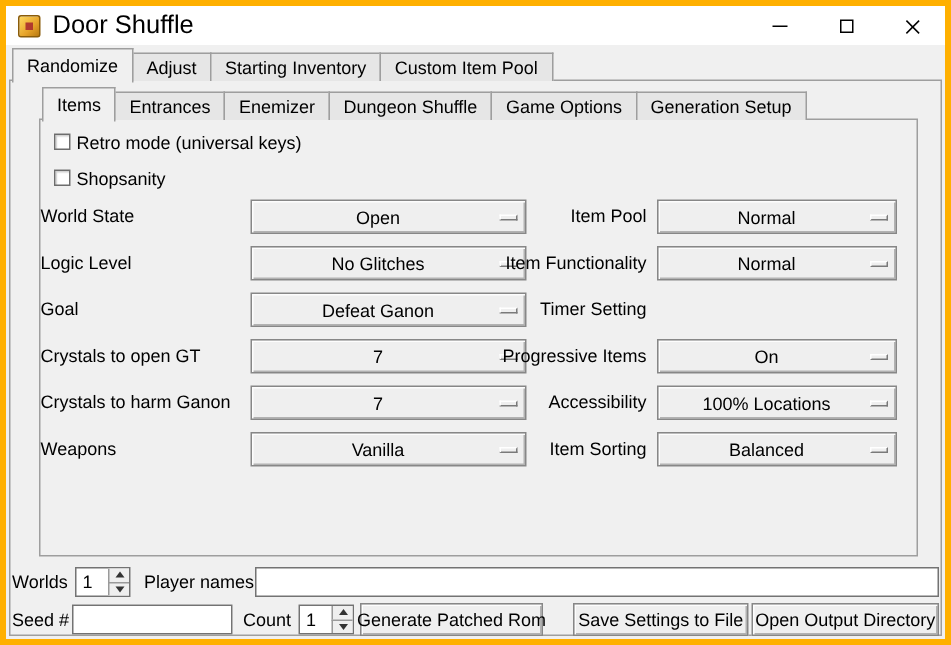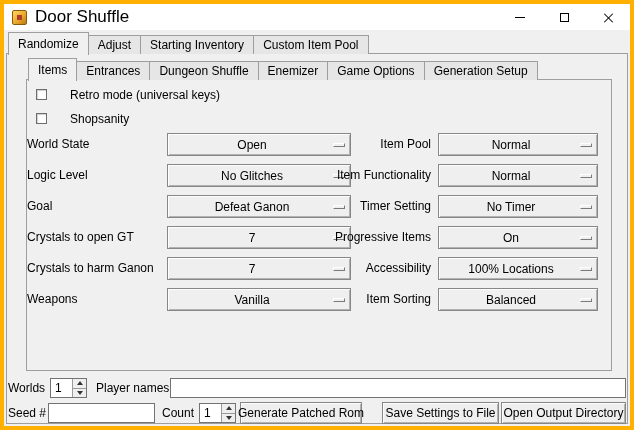--- a/index.html
+++ b/index.html
@@ -26,21 +26,21 @@
   .tabrow { position:absolute; display:flex; align-items:flex-end; z-index:5; }
   .tabrow.outer { left:4px; top:1px; height:23px; }
   .tabrow.inner { left:24px; top:27px; height:23px; }
   .tab { height:19px; border:1px solid #9e9e9e; border-bottom:none; background:#e6e6e6; padding:0 9px; display:flex; align-items:center; white-space:nowrap; }
   .tab + .tab { margin-left:-1px; }
   .tab.selected { height:23px; background:#f0f0f0; margin-bottom:-1px; position:relative; z-index:6; }
 
   .pane-outer { position:absolute; left:2px; top:23px; right:2px; bottom:2px; border:1px solid #9e9e9e; background:#f0f0f0; z-index:1; }
   .pane-inner { position:absolute; left:22px; top:49px; width:586px; height:292px; border:1px solid #9e9e9e; background:#f0f0f0; z-index:2; }
 
-  .cb-row { position:absolute; left:9px; display:flex; align-items:center; gap:23px; height:13px; }
+  .cb-row { position:absolute; left:9px; display:flex; align-items:center; gap:4px; height:13px; }
   .checkbox { width:11px; height:11px; background:#fff; border:1px solid #6d6d6d; box-shadow: inset 1px 1px 1px #cfcfcf; }
 
   .row { position:absolute; left:0; right:0; height:23px; }
   .flabel-left  { position:absolute; left:0; width:134px; text-align:left; line-height:23px; }
   .flabel-right { position:absolute; left:270px; width:134px; text-align:right; line-height:23px; }
   .optbtn { position:absolute; height:23px; background:#efefef; border:1px solid #878787;
             box-shadow: inset 1px 1px 0 #fdfdfd, inset -1px -1px 0 #b2b2b2;
             display:flex; align-items:center; justify-content:center; padding:0 20px 0 6px; cursor:default; }
   .optbtn-left  { left:140px; width:184px; }
   .optbtn-right { left:411px; width:160px; }
@@ -92,22 +92,22 @@
       <div class="tab">Adjust</div>
       <div class="tab">Starting Inventory</div>
       <div class="tab">Custom Item Pool</div>
     </div>
 
     <div class="pane-outer"></div>
 
     <div class="tabrow inner">
       <div class="tab selected">Items</div>
       <div class="tab">Entrances</div>
+      <div class="tab">Enemizer</div>
       <div class="tab">Dungeon Shuffle</div>
-      <div class="tab">Enemizer</div>
       <div class="tab">Game Options</div>
       <div class="tab">Generation Setup</div>
     </div>
 
     <div class="pane-inner">
 
       <div class="cb-row" style="top:8px;">
         <div class="checkbox"></div>
         <span>Retro mode (universal keys)</span>
       </div>
@@ -142,24 +142,20 @@
         </div>
       </div>
 
       <div class="row" style="top:115px;">
         <span class="flabel-left">Goal</span>
         <div class="optbtn optbtn-left">
           <span>Defeat Ganon</span>
           <div class="indicator"></div>
         </div>
         <span class="flabel-right">Timer Setting</span>
-        <div class="optbtn optbtn-right">
-          <span>No Timer</span>
-          <div class="indicator"></div>
-        </div>
       </div>
 
       <div class="row" style="top:146px;">
         <span class="flabel-left">Crystals to open GT</span>
         <div class="optbtn optbtn-left">
           <span>7</span>
           <div class="indicator"></div>
         </div>
         <span class="flabel-right">Progressive Items</span>
         <div class="optbtn optbtn-right">

